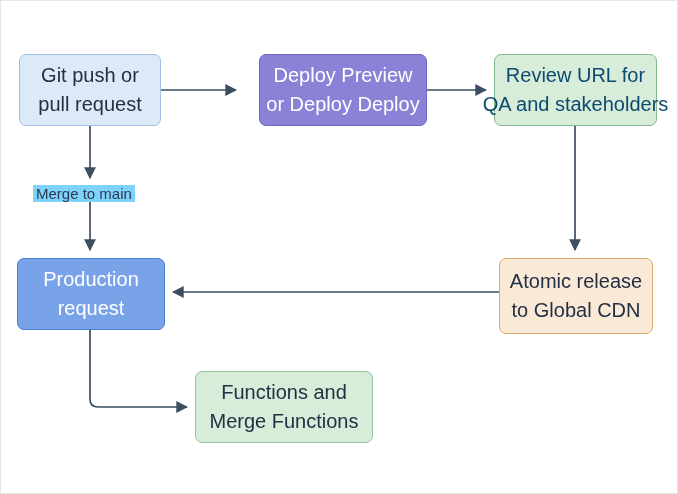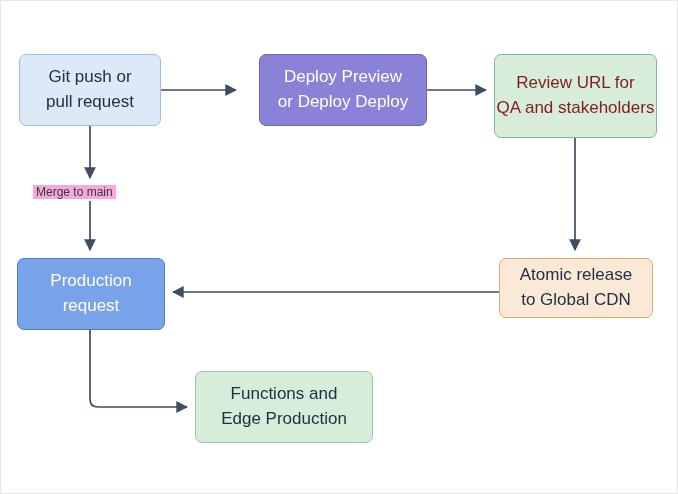--- a/index.html
+++ b/index.html
@@ -31,33 +31,33 @@
     box-sizing: border-box;
     border-radius: 7px;
     border-style: solid;
     border-width: 1px;
     display: flex;
     flex-direction: column;
     align-items: center;
     justify-content: center;
     text-align: center;
     line-height: 1.45;
-    font-size: 17px;
+    font-size: 20px;
     z-index: 2;
   }
   .node .line {
     display: block;
     white-space: nowrap;
   }
   .edge-label {
     position: absolute;
-    font-size: 12px;
+    font-size: 15px;
     color: #2c3a52;
     white-space: nowrap;
-    background: #f9a8d4;
+    background: #7dd3fc;
     padding: 0 3px;
     z-index: 3;
   }
 </style>
 </head>
 <body>
 
 <div id="canvas">
 
   <svg id="edges" viewBox="0 0 678 494" xmlns="http://www.w3.org/2000/svg">
@@ -81,35 +81,35 @@
   <div class="node" style="left:18px; top:53px; width:142px; height:72px; background:#dce9f7; border-color:#9dbfe4; color:#233044;">
     <span class="line">Git push or</span>
     <span class="line">pull request</span>
   </div>
 
   <div class="node" style="left:258px; top:53px; width:168px; height:72px; background:#8a82d6; border-color:#6f66c4; color:#ffffff;">
     <span class="line">Deploy Preview</span>
     <span class="line">or Deploy Deploy</span>
   </div>
 
-  <div class="node" style="left:493px; top:53px; width:163px; height:84px; background:#d7ecd9; border-color:#82b990; color:#7f1d1d;">
+  <div class="node" style="left:493px; top:53px; width:163px; height:72px; background:#d7ecd9; border-color:#82b990; color:#0c4a6e;">
     <span class="line">Review URL for</span>
     <span class="line">QA and stakeholders</span>
   </div>
 
-  <div class="node" style="left:498px; top:257px; width:154px; height:60px; background:#fbe9d7; border-color:#e0a96b; color:#233044;">
+  <div class="node" style="left:498px; top:257px; width:154px; height:76px; background:#fbe9d7; border-color:#e0a96b; color:#233044;">
     <span class="line">Atomic release</span>
     <span class="line">to Global CDN</span>
   </div>
 
   <div class="node" style="left:16px; top:257px; width:148px; height:72px; background:#79a3e8; border-color:#4b7fd4; color:#ffffff;">
     <span class="line">Production</span>
     <span class="line">request</span>
   </div>
 
   <div class="node" style="left:194px; top:370px; width:178px; height:72px; background:#d7ecd9; border-color:#93c79f; color:#233044;">
     <span class="line">Functions and</span>
-    <span class="line">Edge Production</span>
+    <span class="line">Merge Functions</span>
   </div>
 
   <div class="edge-label" style="left:32px; top:184px;">Merge to main</div>
 
 </div>
 
 </body></html>

